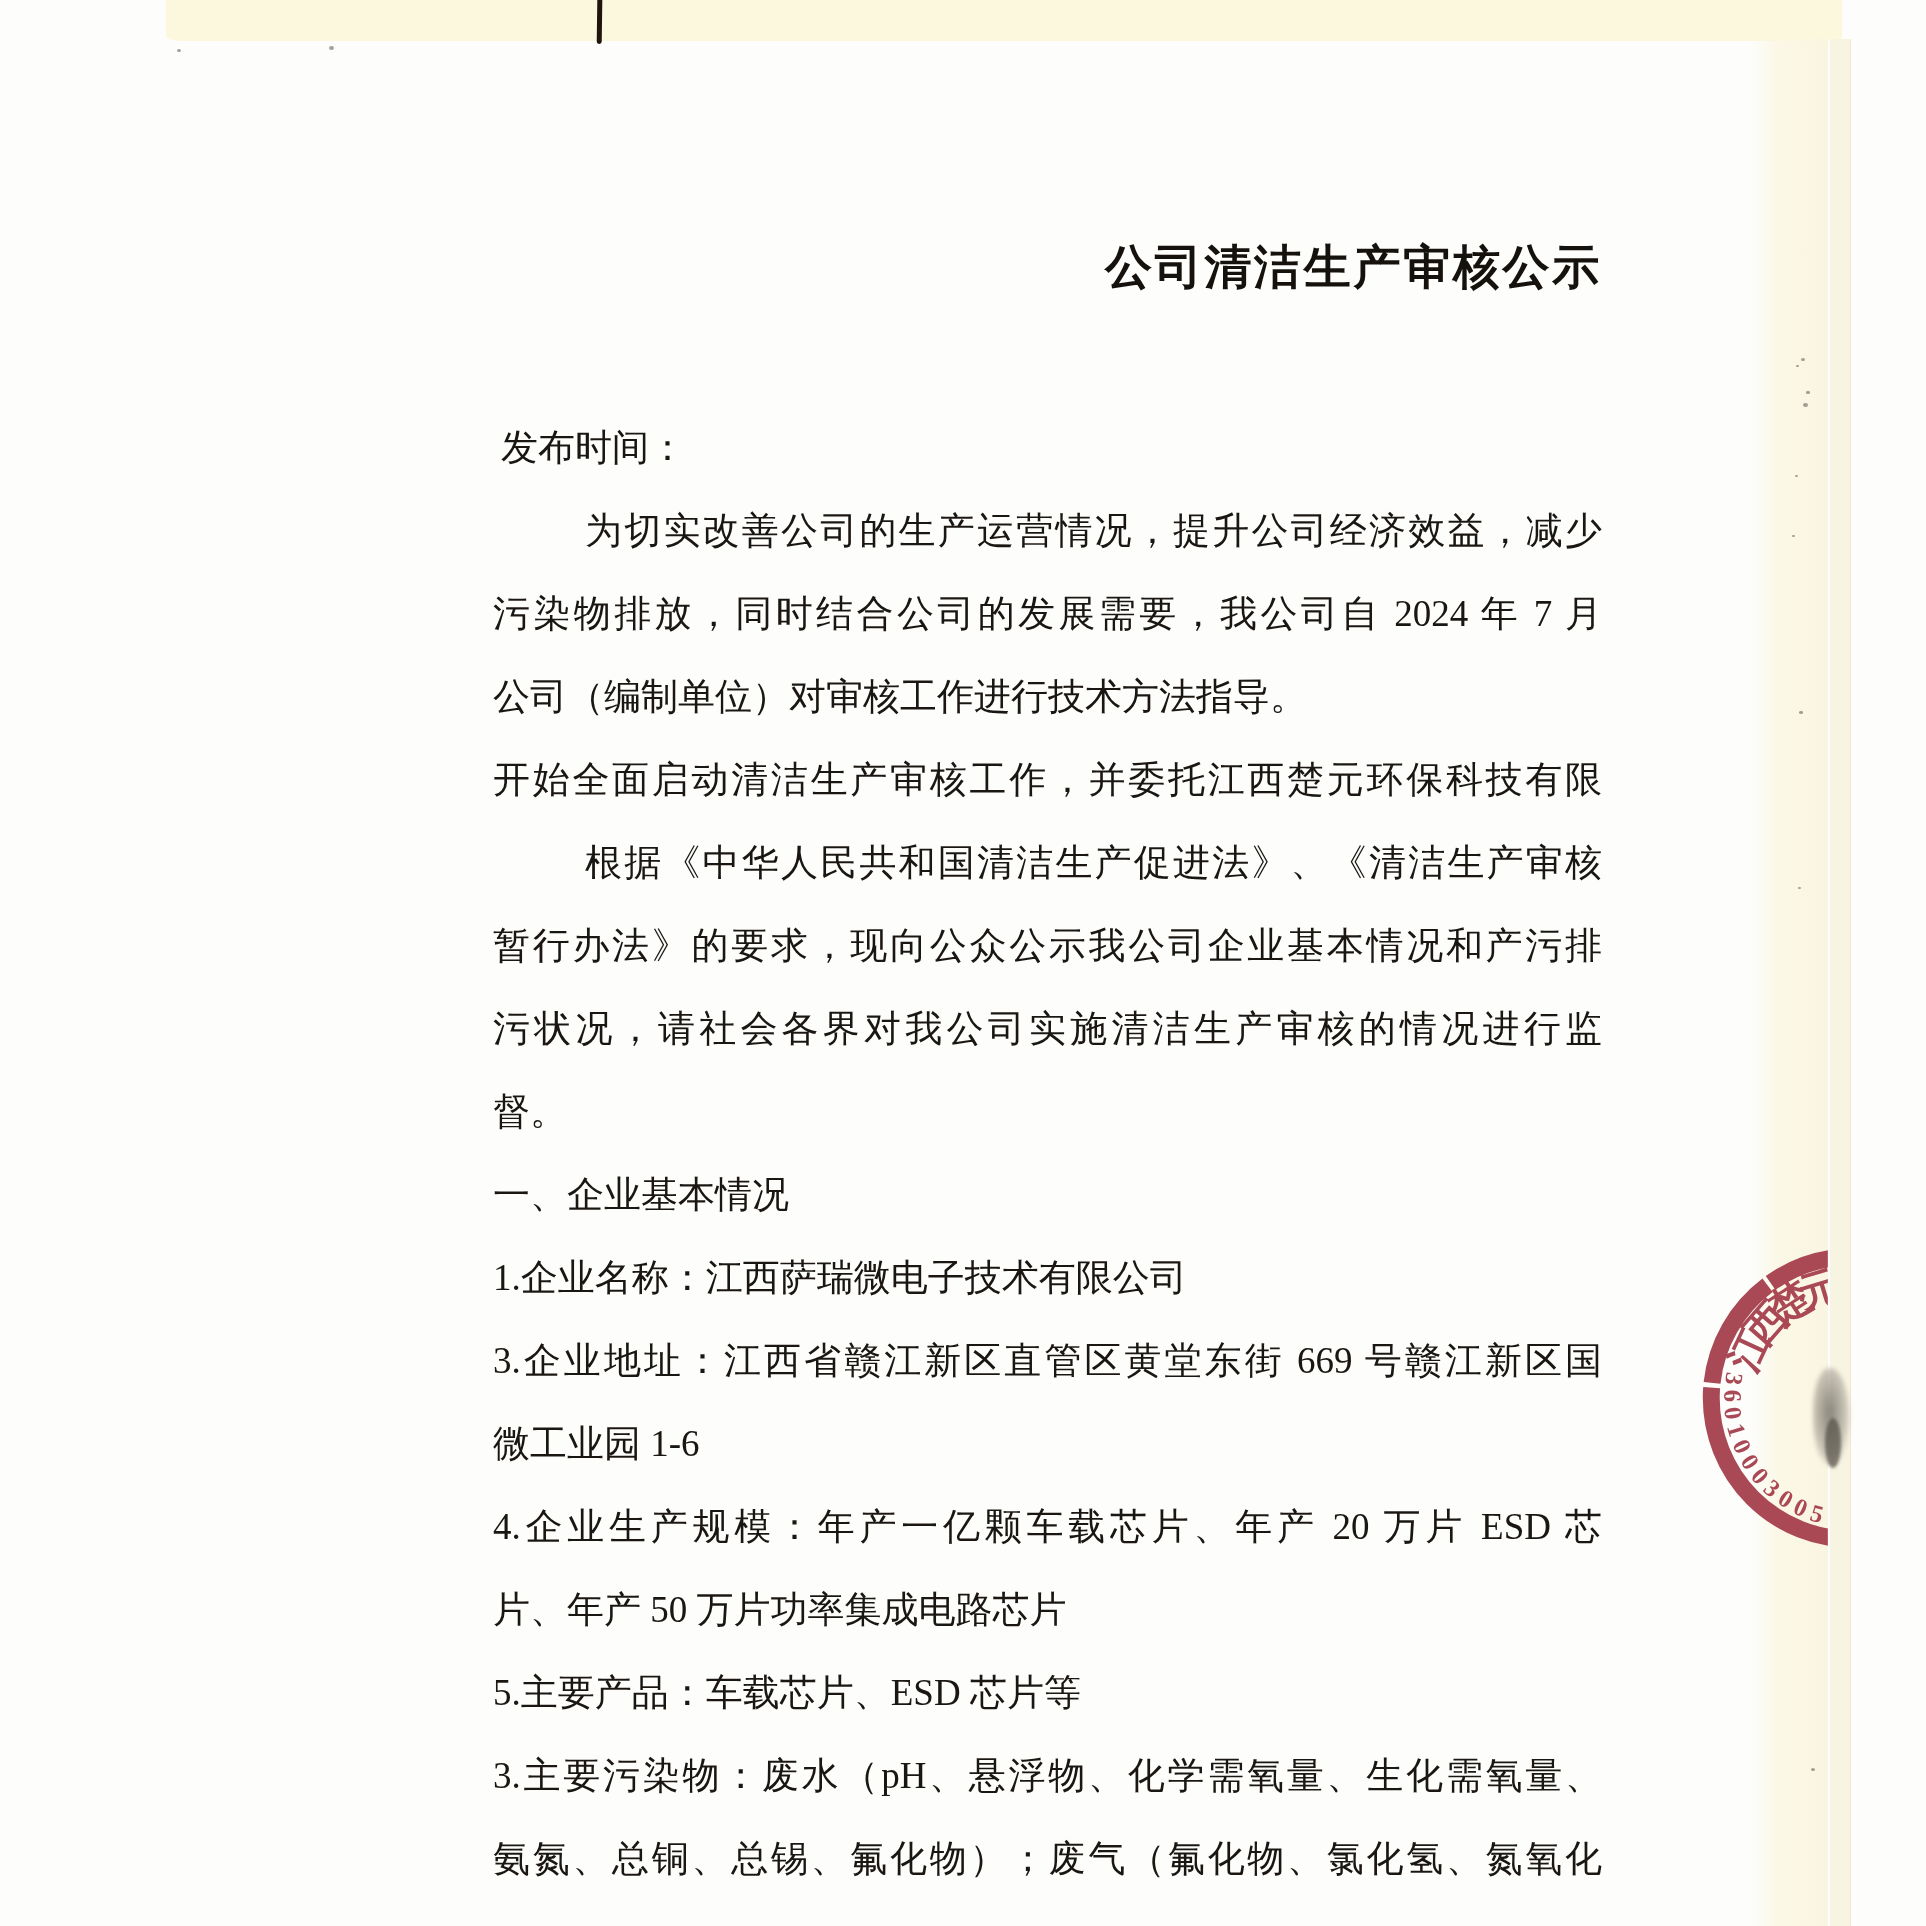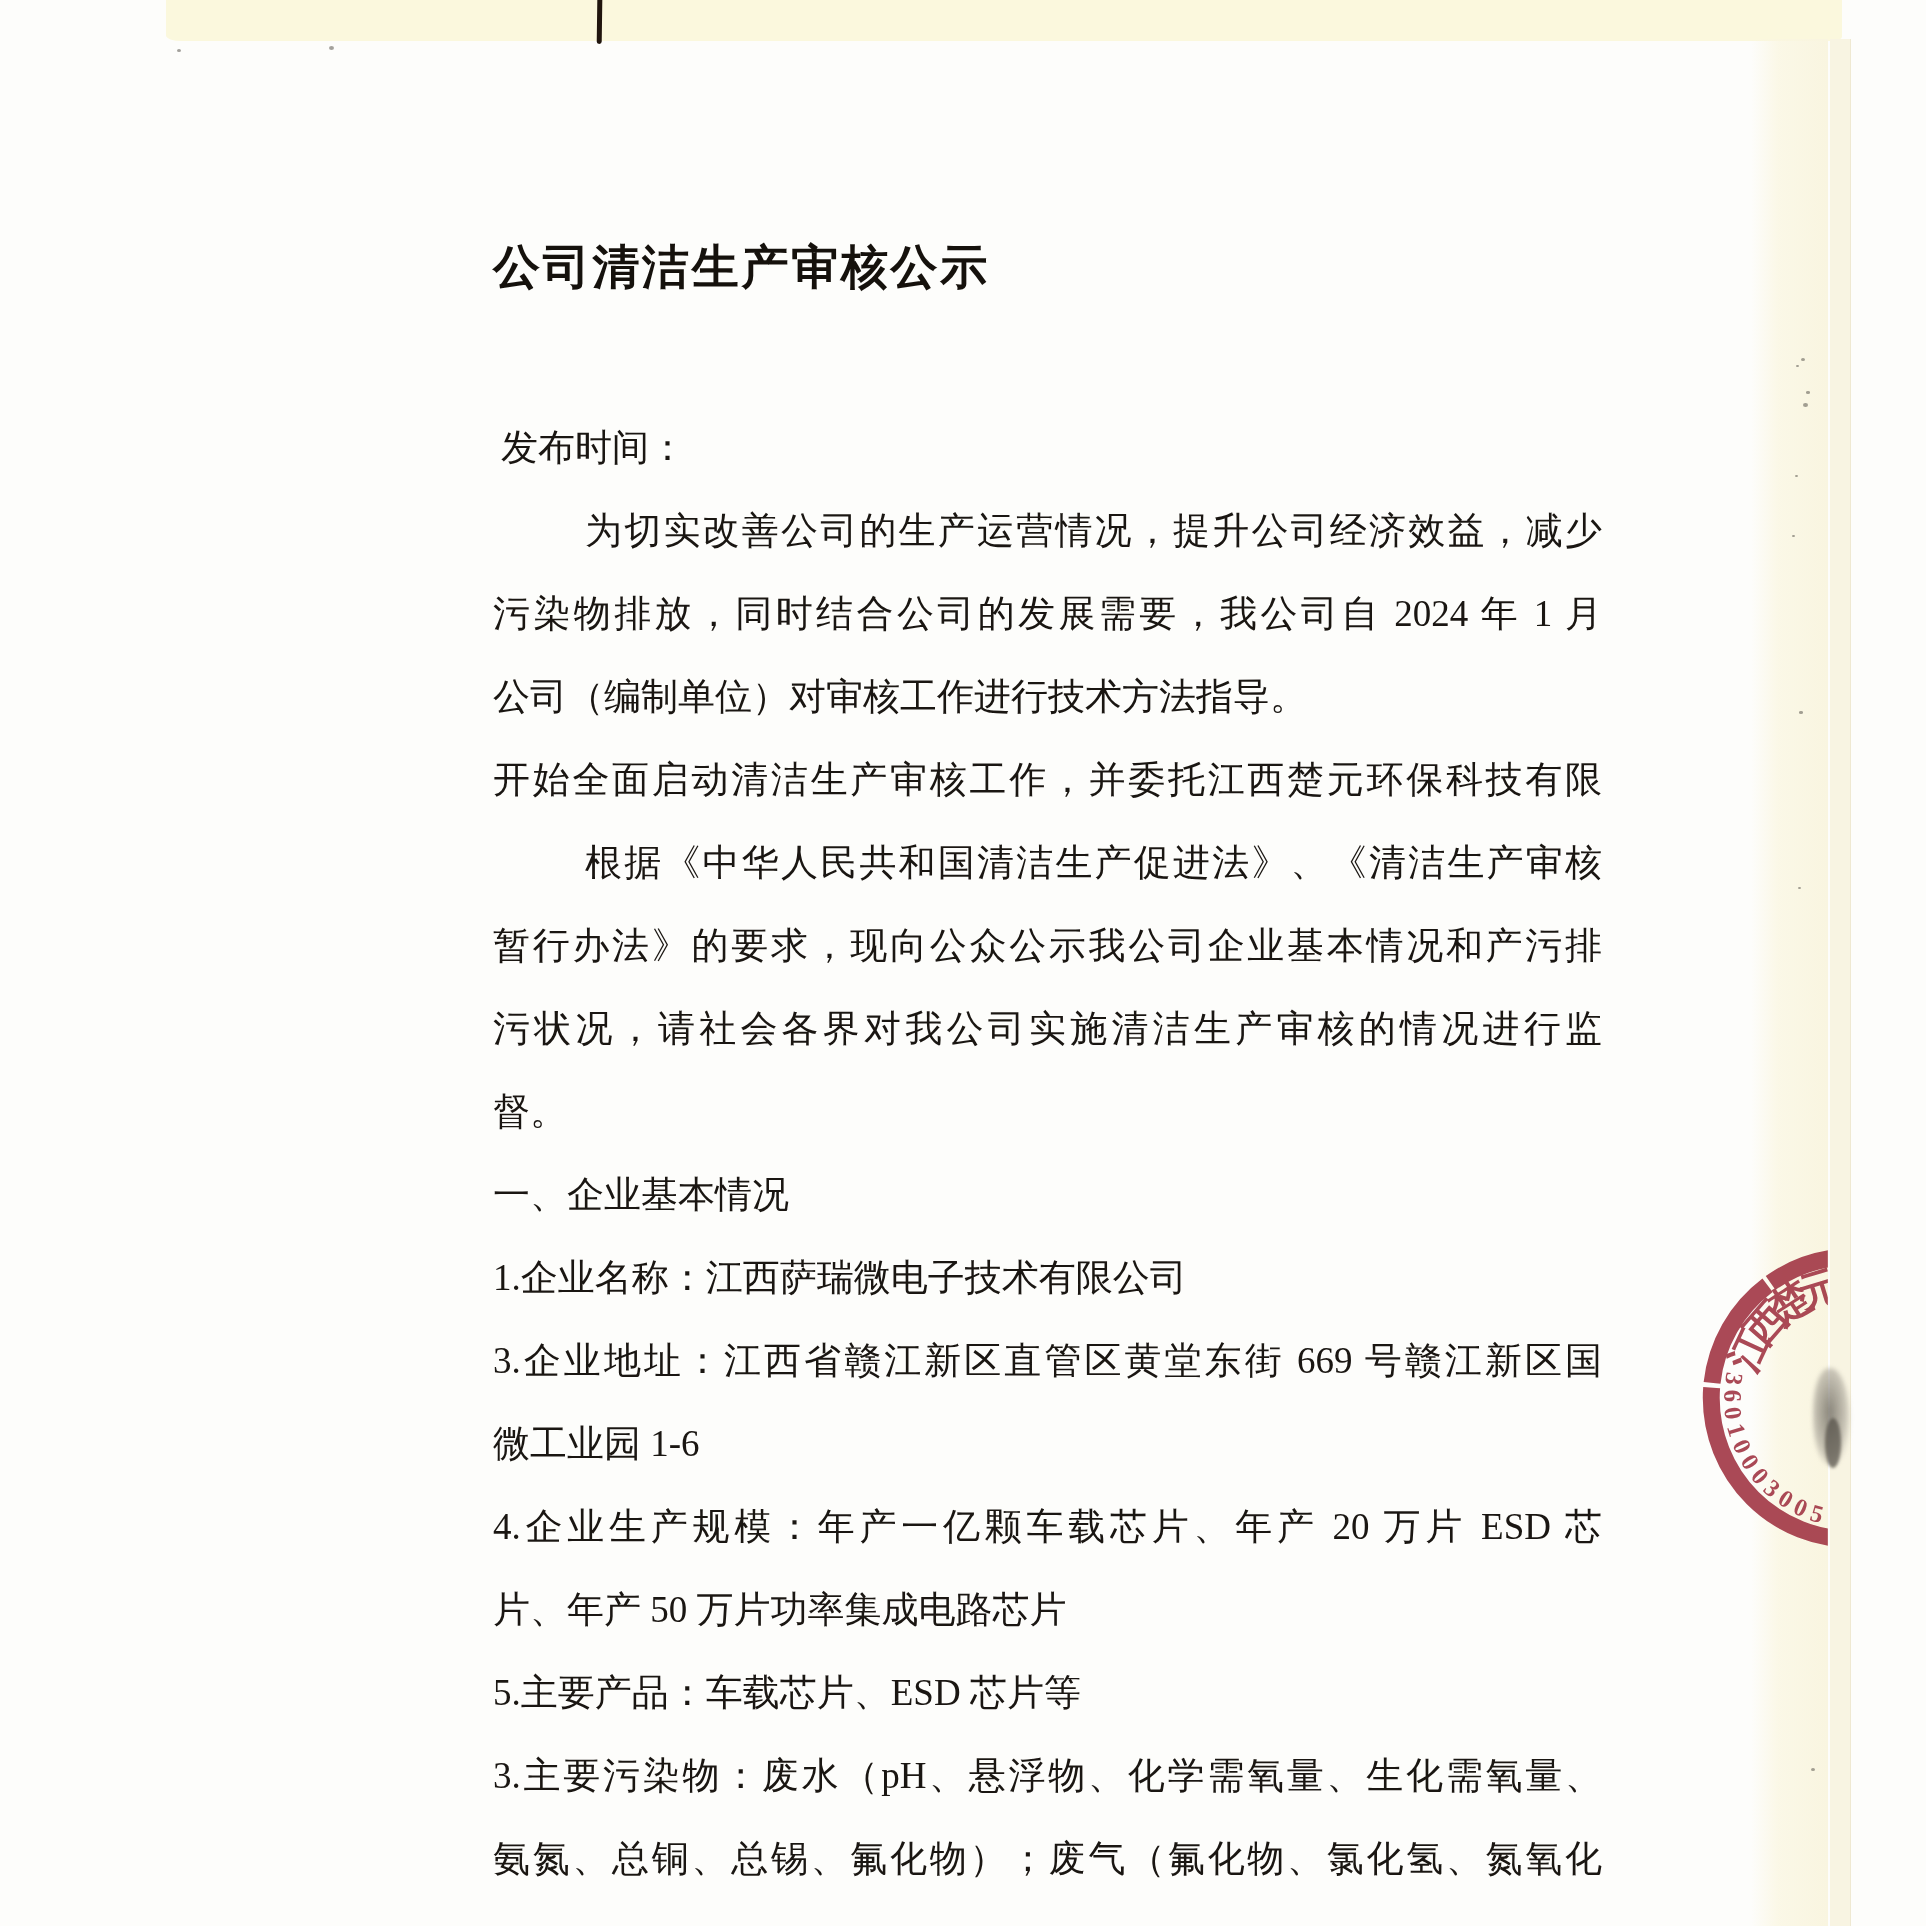--- a/index.html
+++ b/index.html
@@ -58,21 +58,21 @@
     z-index: 8;
   }
   
   .doc-title {
     position: absolute; left: 493px; top: 231px; width: 1109px; height: 71px;
     line-height: 71px;
     font-family: "Liberation Sans", "DejaVu Sans", sans-serif;
     font-weight: 700;
     font-size: 47px;
     letter-spacing: 2.7px;
-    text-align: left;
+    text-align: right;
     color: #15110c;
     z-index: 3;
   }
   .publish-time {
     position: absolute; left: 493px; top: 406px; width: 1109px; height: 83px;
     line-height: 83px;
     font-size: 37px;
     color: #1a1612;
     z-index: 3;
     margin-left: 8px;
@@ -111,21 +111,21 @@
 
   <div class="top-band"></div>
   <div class="black-mark"></div>
   <div class="edge-strip"></div>
   <div class="edge-strip-outer"></div>
 
   <div class="doc-title">公司清洁生产审核公示</div>
   <div class="publish-time">发布时间：</div>
   <div class="body-text">
       <div class="bline indent fill">为切实改善公司的生产运营情况，提升公司经济效益，减少</div>
-      <div class="bline fill">污染物排放，同时结合公司的发展需要，我公司自 2024 年 1 月</div>
+      <div class="bline fill">污染物排放，同时结合公司的发展需要，我公司自 2024 年 7 月</div>
       <div class="bline">公司（编制单位）对审核工作进行技术方法指导。</div>
       <div class="bline fill">开始全面启动清洁生产审核工作，并委托江西楚元环保科技有限</div>
       <div class="bline indent fill">根据《中华人民共和国清洁生产促进法》、《清洁生产审核</div>
       <div class="bline fill">暂行办法》的要求，现向公众公示我公司企业基本情况和产污排</div>
       <div class="bline fill">污状况，请社会各界对我公司实施清洁生产审核的情况进行监</div>
       <div class="bline">督。</div>
       <div class="bline">一、企业基本情况</div>
       <div class="bline">1.企业名称：江西萨瑞微电子技术有限公司</div>
       <div class="bline fill">3.企业地址：江西省赣江新区直管区黄堂东街 669 号赣江新区国</div>
       <div class="bline">微工业园 1-6</div>

